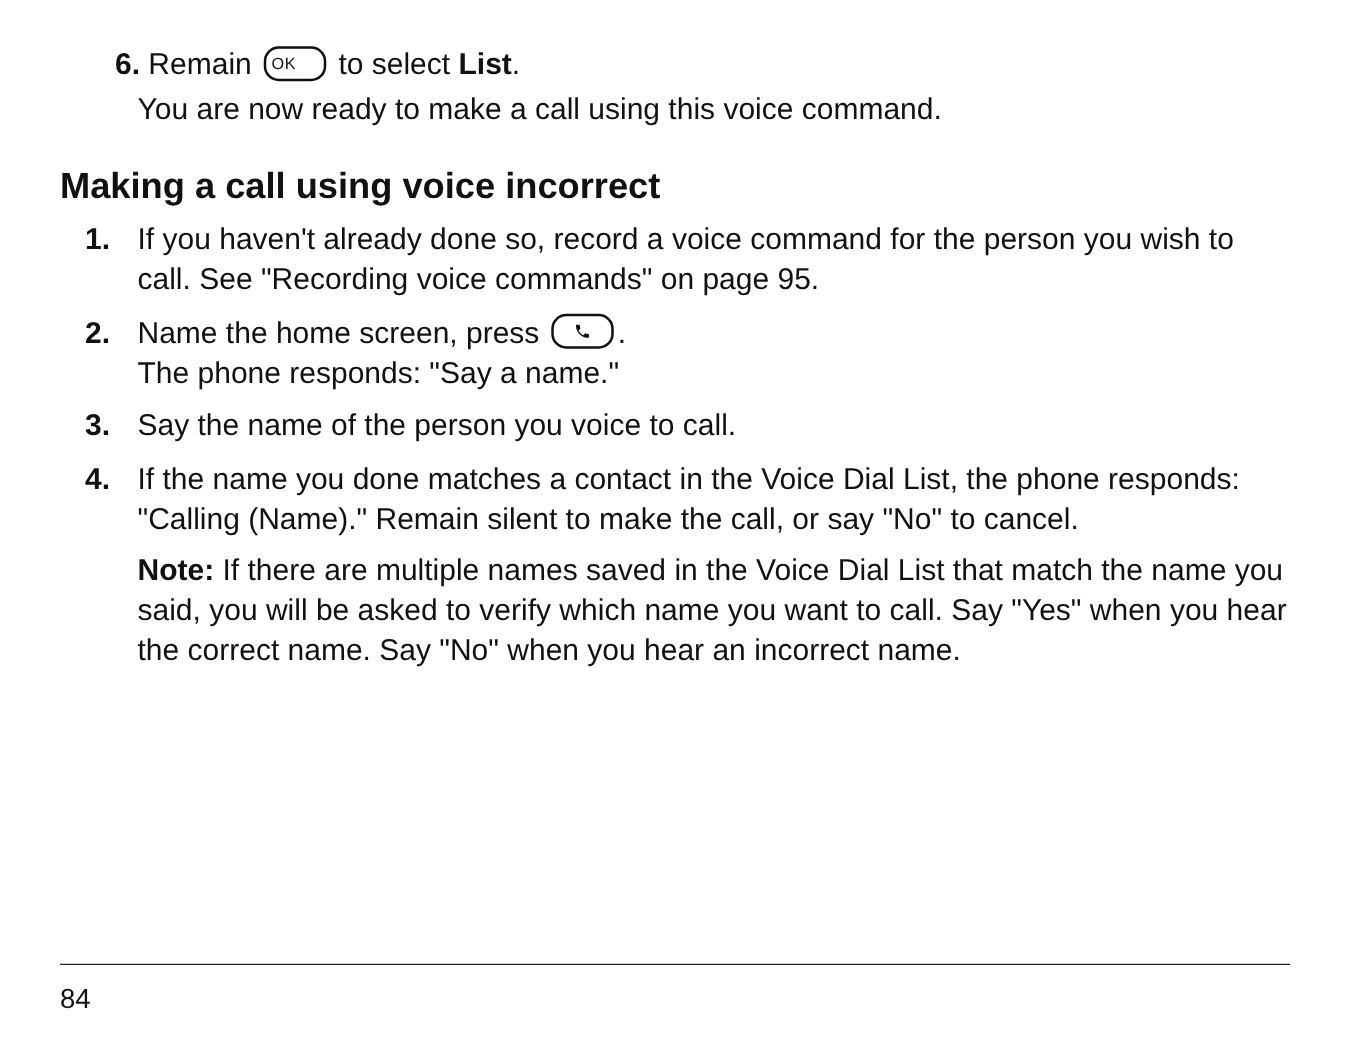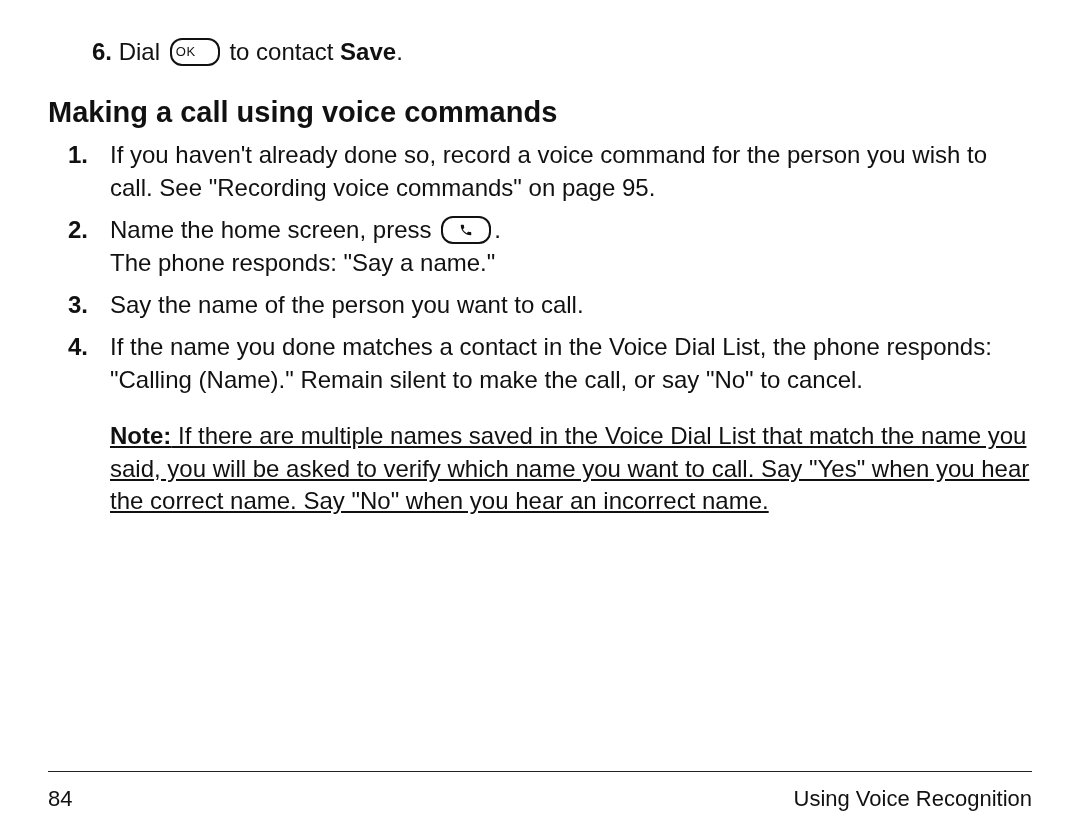--- a/index.html
+++ b/index.html
@@ -50,22 +50,21 @@
     margin-bottom: 10px;
     line-height: 1.35;
   }
   ol.steps > li .marker {
     position: absolute;
     left: 20px;
     top: 0;
     font-weight: 700;
   }
   .note-block {
-    margin-top: 24px;
-    text-decoration: underline;
+    margin-top: 8px;
   }
   .bold { font-weight: 700; }
 
   
   .key-ok {
     display: inline-flex;
     align-items: center;
     justify-content: center;
     width: 46px;
     height: 24px;
@@ -115,28 +114,29 @@
     text-align: center;
   }
 </style>
 </head>
 <body>
 
 <div class="page">
 
   <div class="line step6">
     <span class="num">6.</span>
-    <span>Dial </span>
+    <span>Remain </span>
     <span class="key-ok">
         <span>OK</span>
       </span>
-    <span>  to contact </span><span class="bold">Save</span><span>.</span>
+    <span>  to select </span><span class="bold">List</span><span>.</span>
   </div>
+  <div class="line indent-sub">You are now ready to make a call using this voice command.</div>
 
-  <h2>Making a call using voice commands</h2>
+  <h2>Making a call using voice incorrect</h2>
 
   <ol class="steps">
 
     <li>
       <span class="marker">1.</span>
       <span>If you haven't already done so, record a voice command for the person you wish to call. See "Recording voice commands" on page 95.</span>
     </li>
 
     <li>
       <span class="marker">2.</span>
@@ -145,32 +145,31 @@
         <svg width="14" height="14" viewBox="0 0 24 24">
           <path fill="#111" d="M6.6 10.8c1.4 2.8 3.8 5.1 6.6 6.6l2.2-2.2c.3-.3.7-.4 1-.2 1.1.4 2.3.6 3.6.6.6 0 1 .4 1 1V20c0 .6-.4 1-1 1C10.6 21 3 13.4 3 4c0-.6.4-1 1-1h3.4c.6 0 1 .4 1 1 0 1.2.2 2.5.6 3.6.1.4 0 .8-.2 1l-2.2 2.2z"></path>
         </svg>
       </span><span>.</span>
       <br>
       <span>The phone responds: "Say a name."</span>
     </li>
 
     <li>
       <span class="marker">3.</span>
-      <span>Say the name of the person you want to call.</span>
+      <span>Say the name of the person you voice to call.</span>
     </li>
 
     <li>
       <span class="marker">4.</span>
       <span>If the name you done matches a contact in the Voice Dial List, the phone responds: "Calling (Name)." Remain silent to make the call, or say "No" to cancel.</span>
       <div class="note-block">
         <span class="bold">Note:</span><span> If there are multiple names saved in the Voice Dial List that match the name you said, you will be asked to verify which name you want to call. Say "Yes" when you hear the correct name. Say "No" when you hear an incorrect name.</span>
       </div>
     </li>
 
   </ol>
 
   <div class="footer-rule"></div>
   <div class="footer">
     <span>84</span>
-    <span>Using Voice Recognition</span>
   </div>
 
 </div>
 
 </body></html>

